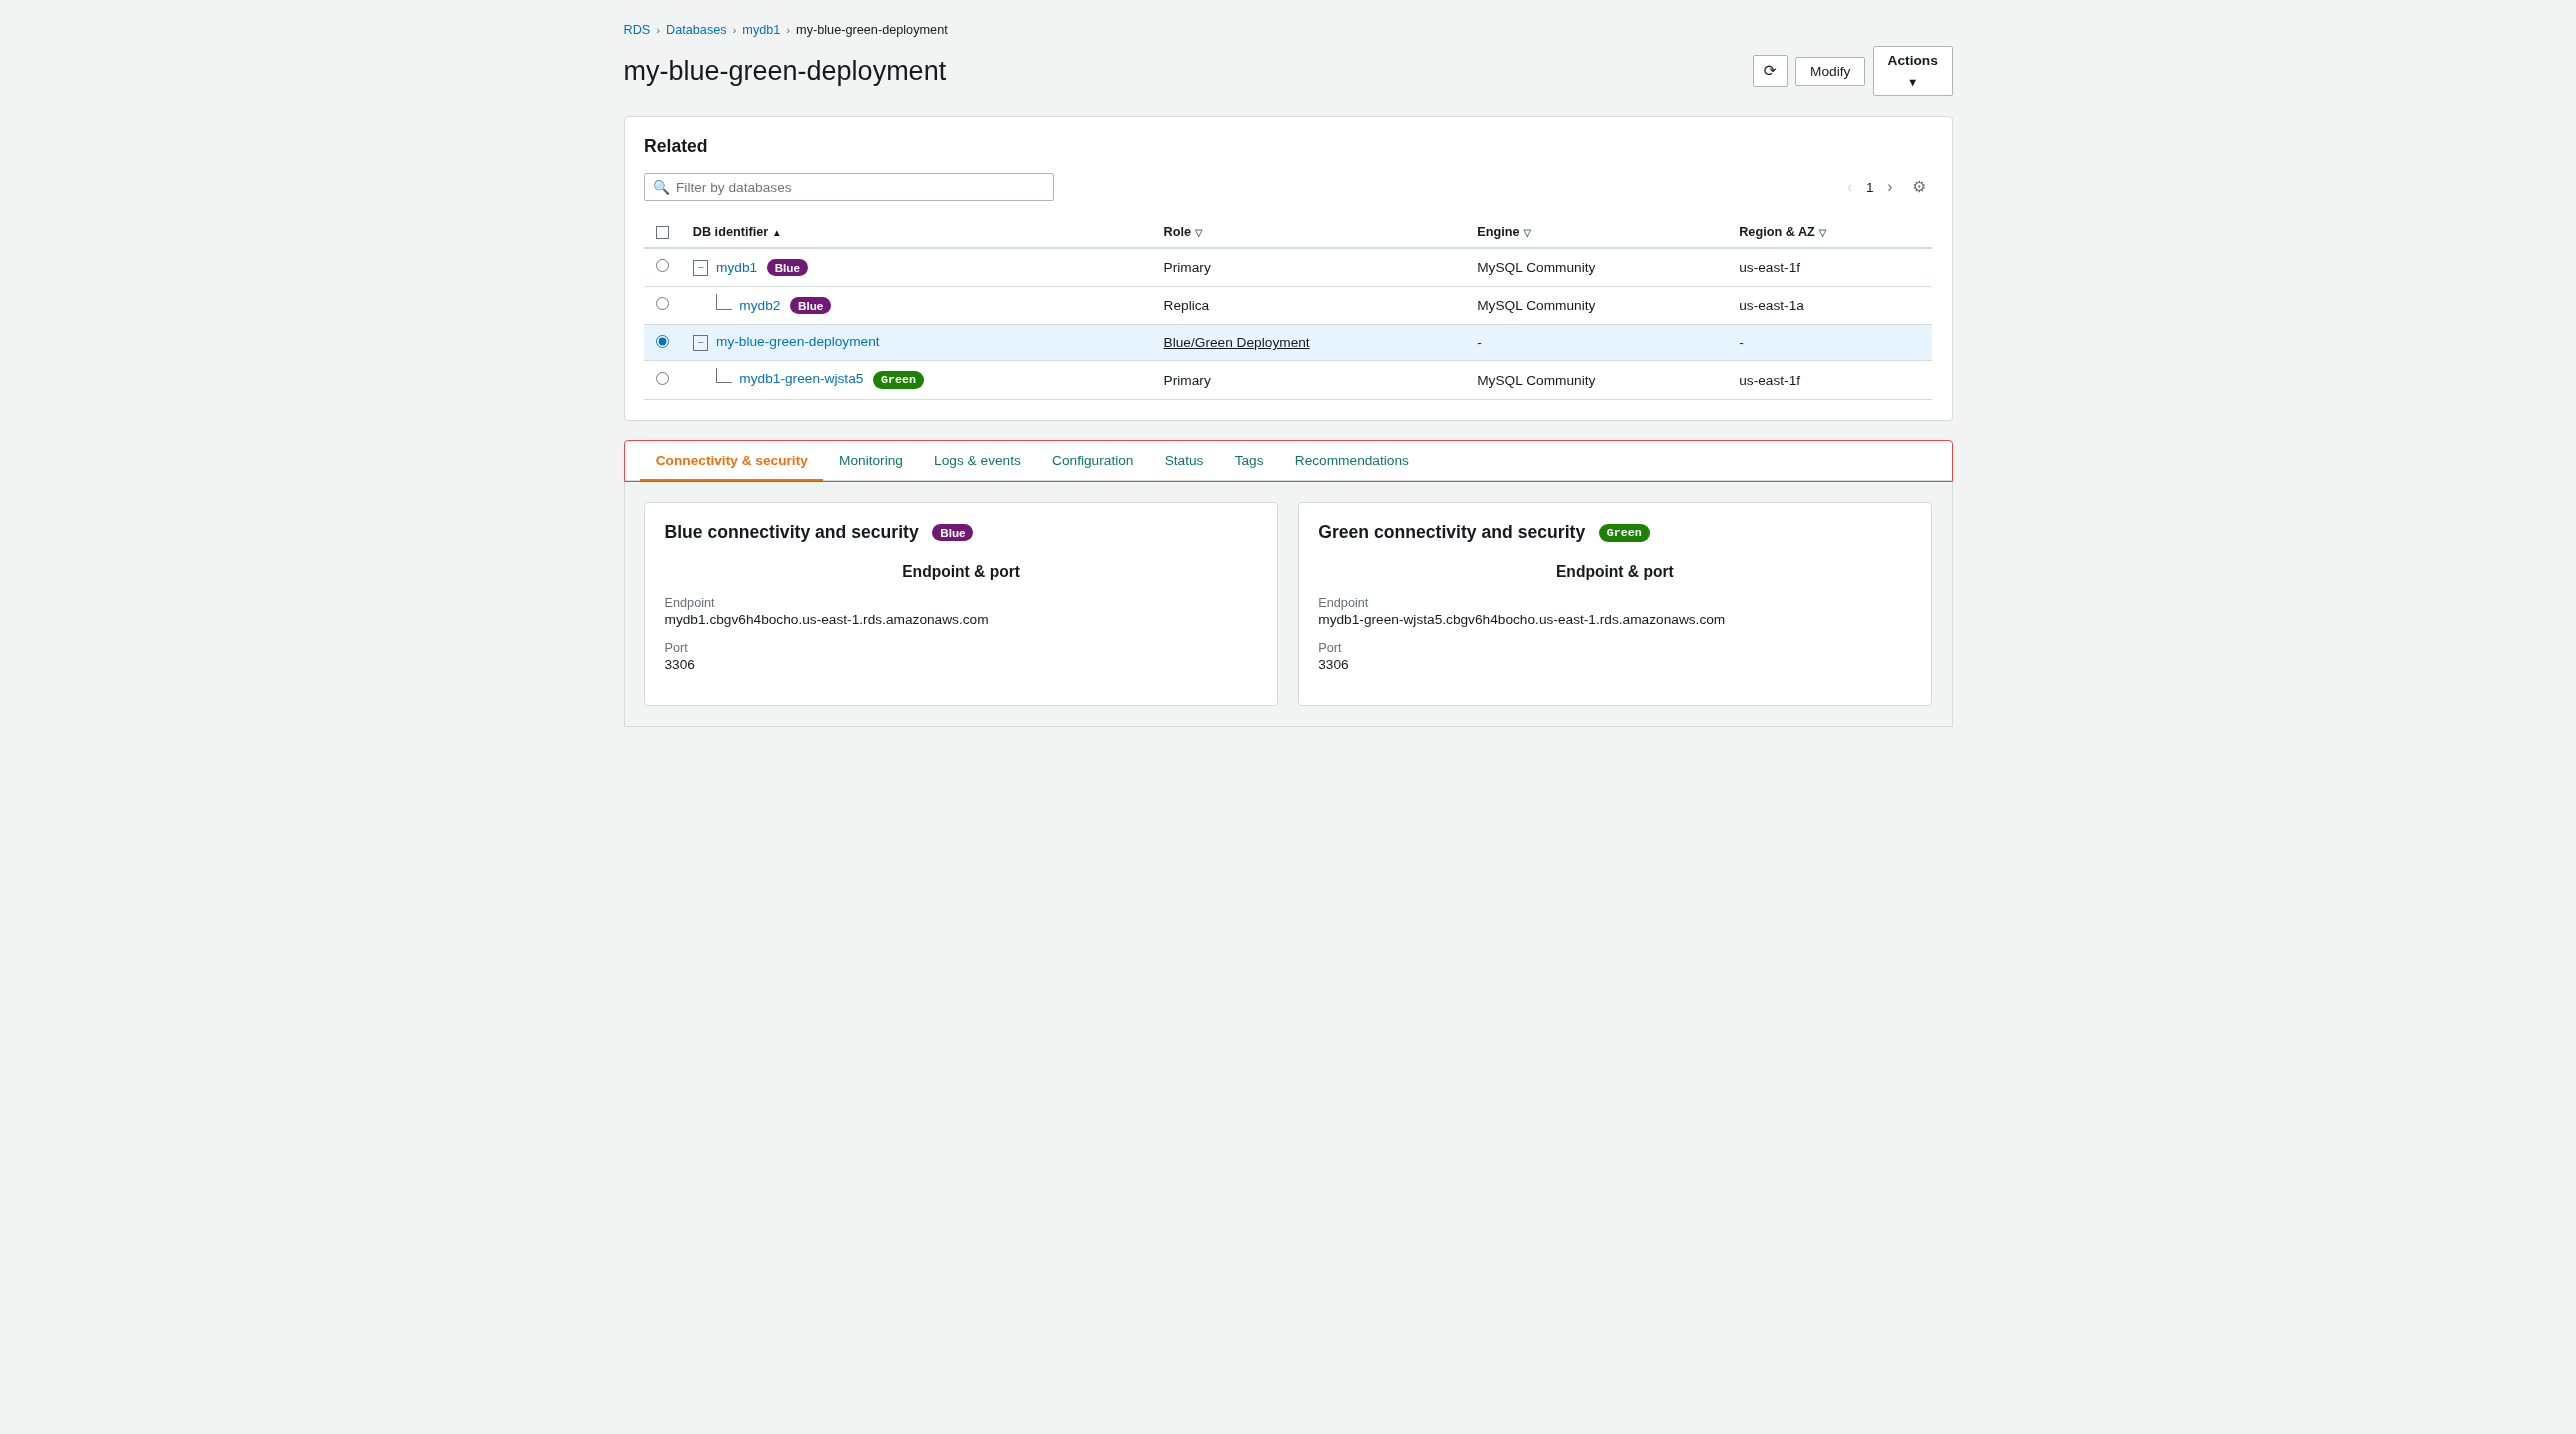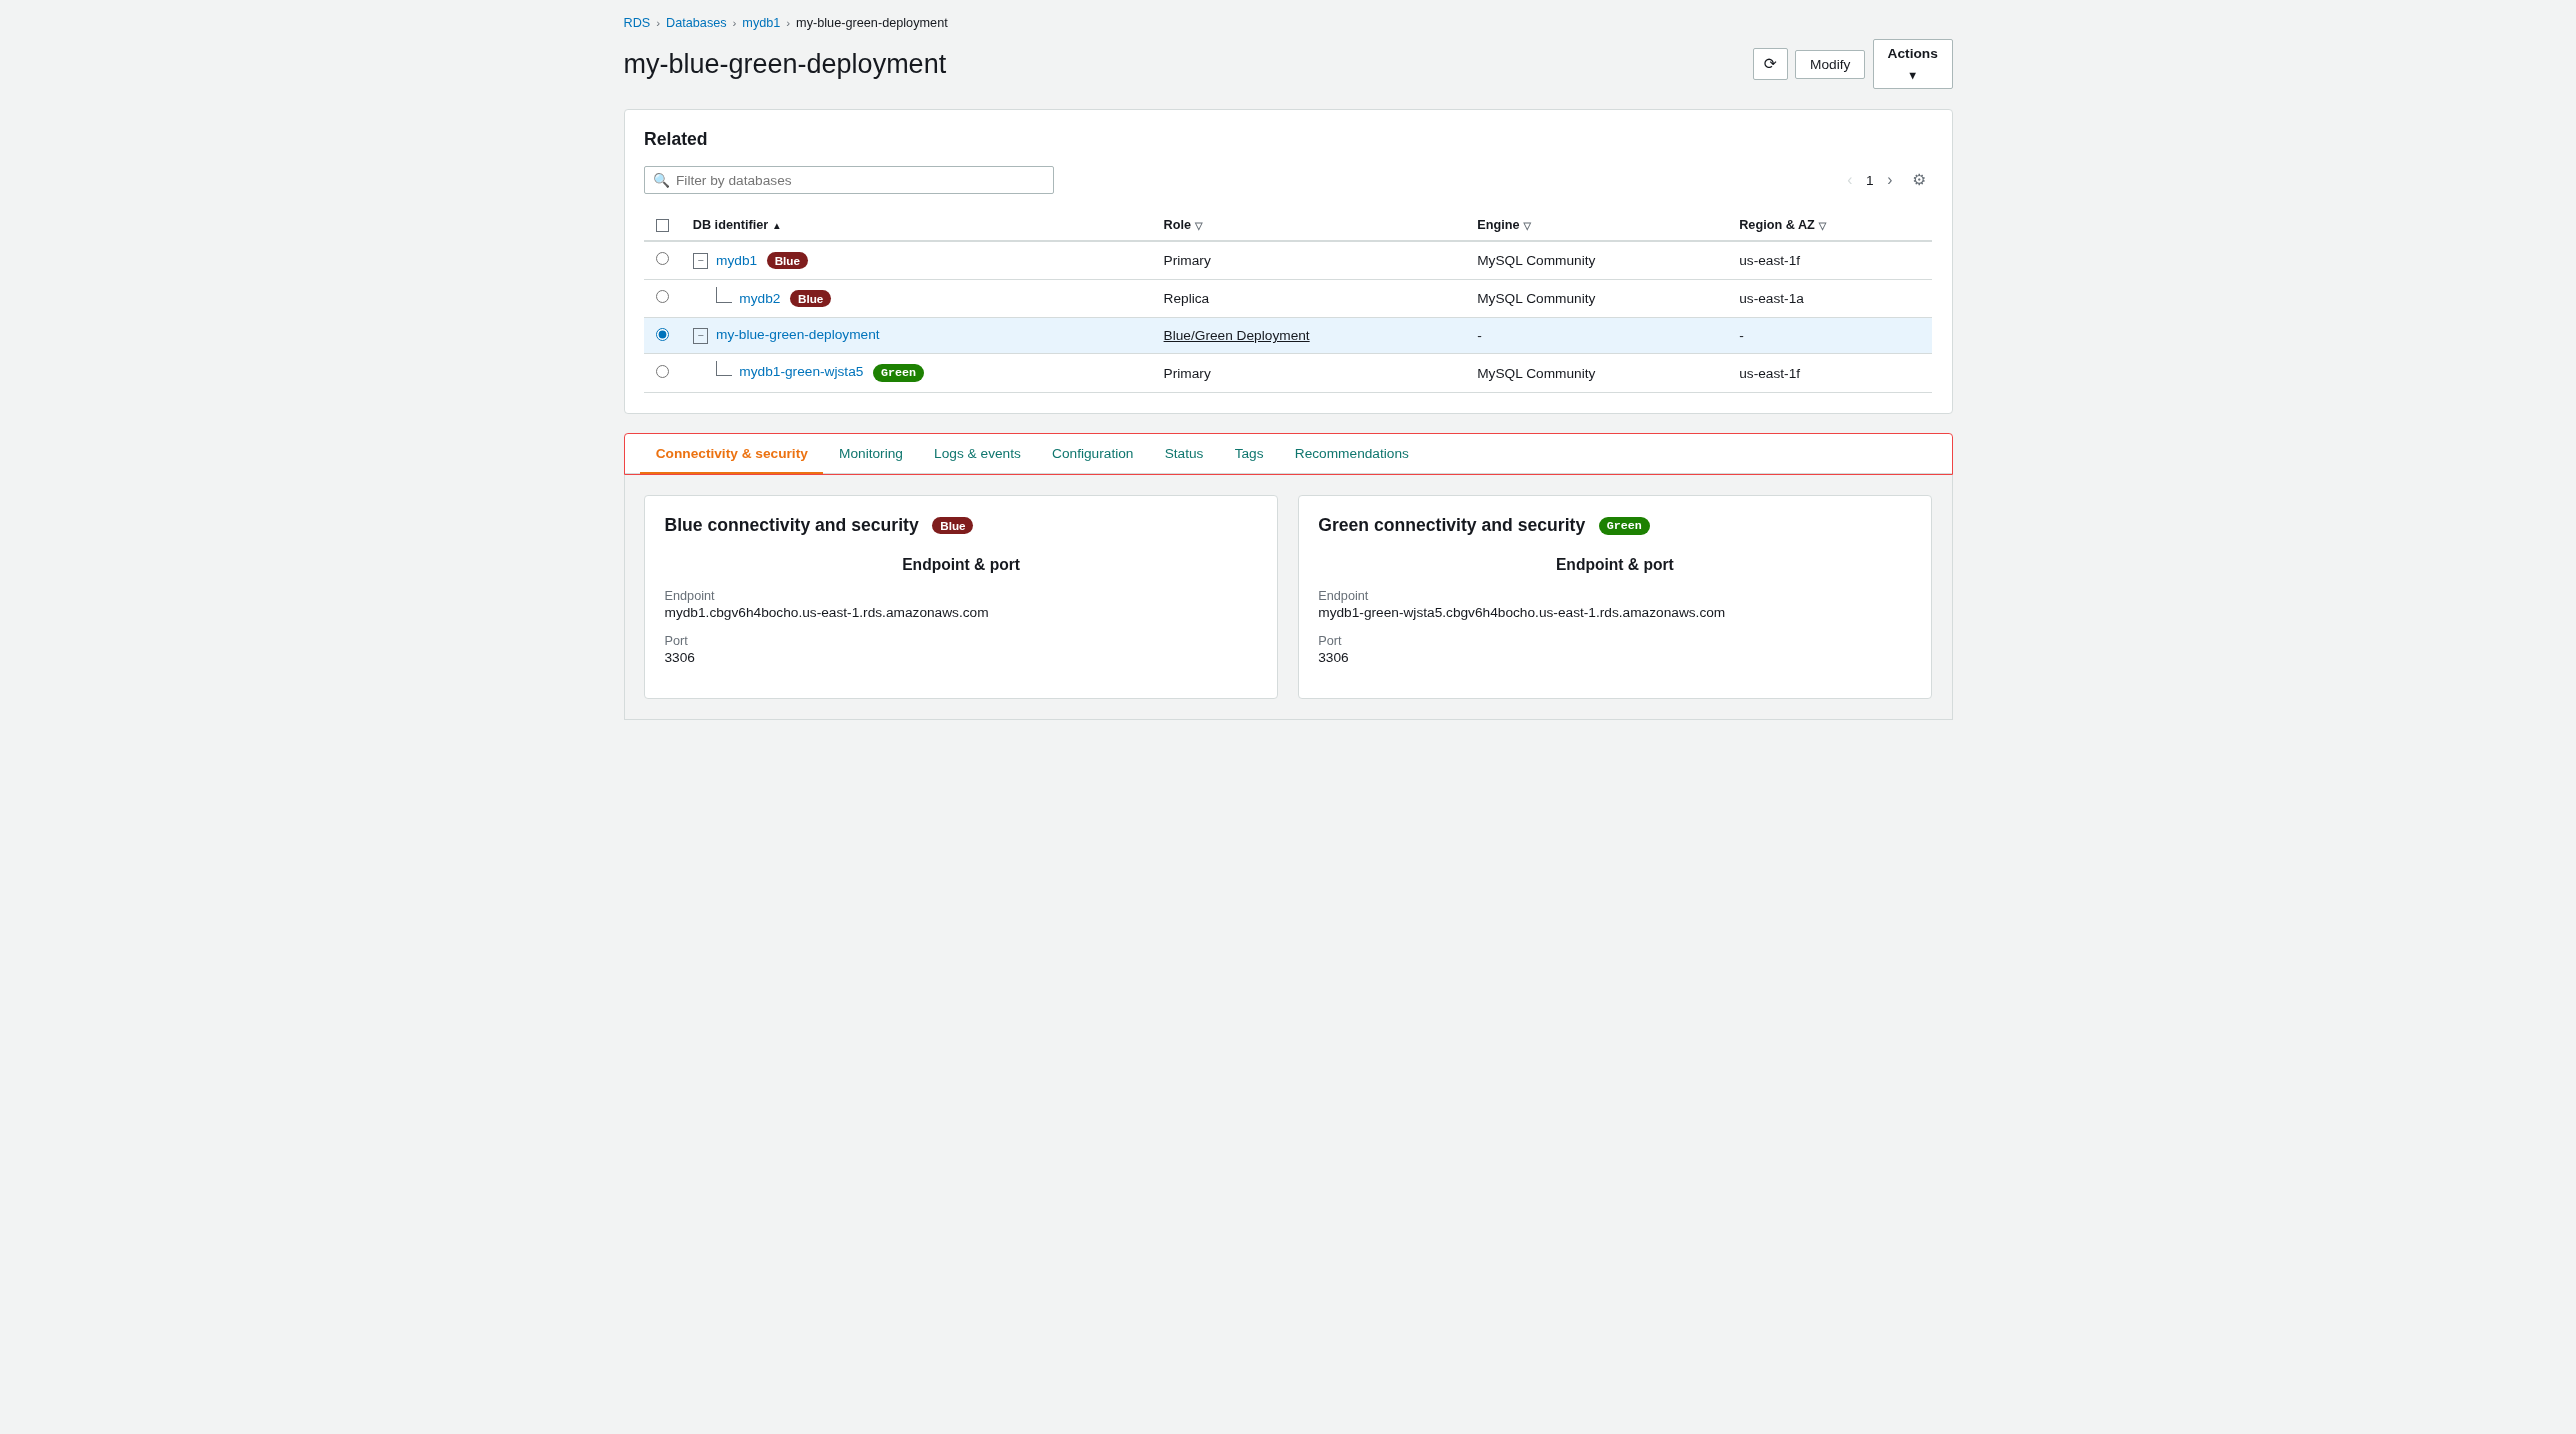--- a/index.html
+++ b/index.html
@@ -4,21 +4,21 @@
   <style>
     * { box-sizing: border-box; margin: 0; padding: 0; }
     body {
       font-family: -apple-system, BlinkMacSystemFont, "Amazon Ember", Arial, sans-serif;
       font-size: 13.7px;
       background: #f2f3f3;
       color: #16191f;
     }
     .page-wrapper {
       max-width: 1368px;
-      margin: 0 auto;
+      margin: 7px auto;
       padding: 15.6px 19.5px;
     }
     
     .breadcrumb {
       display: flex;
       align-items: center;
       gap: 5.9px;
       font-size: 12.7px;
       color: #0073bb;
       margin-bottom: 9.8px;
@@ -221,21 +221,21 @@
     
     .badge {
       display: inline-block;
       padding: 2px 7.8px;
       border-radius: 9.8px;
       font-size: 11.7px;
       font-weight: 600;
       margin-left: 5.9px;
     }
     .badge-blue {
-      background: #7f1d1d;
+      background: #701a75;
       color: #fff;
     }
     .badge-green {
       background: #1d8102;
       color: #fff;
       font-family: Liberation Mono, monospace;
     }
     
     .tabs-wrapper {
       background: #fff;

